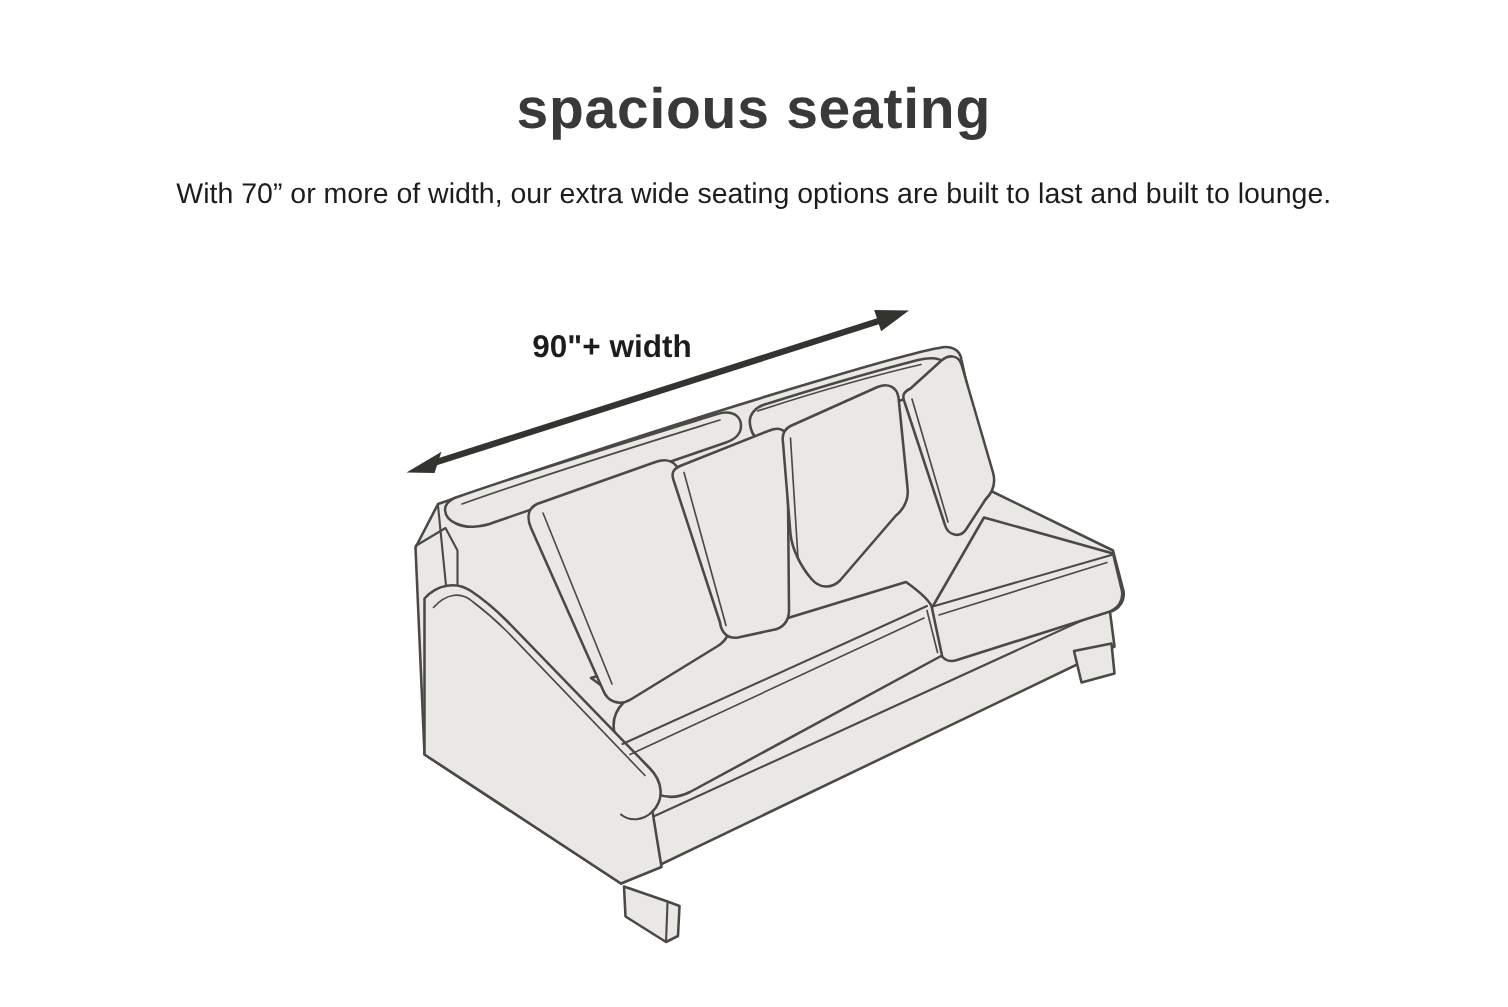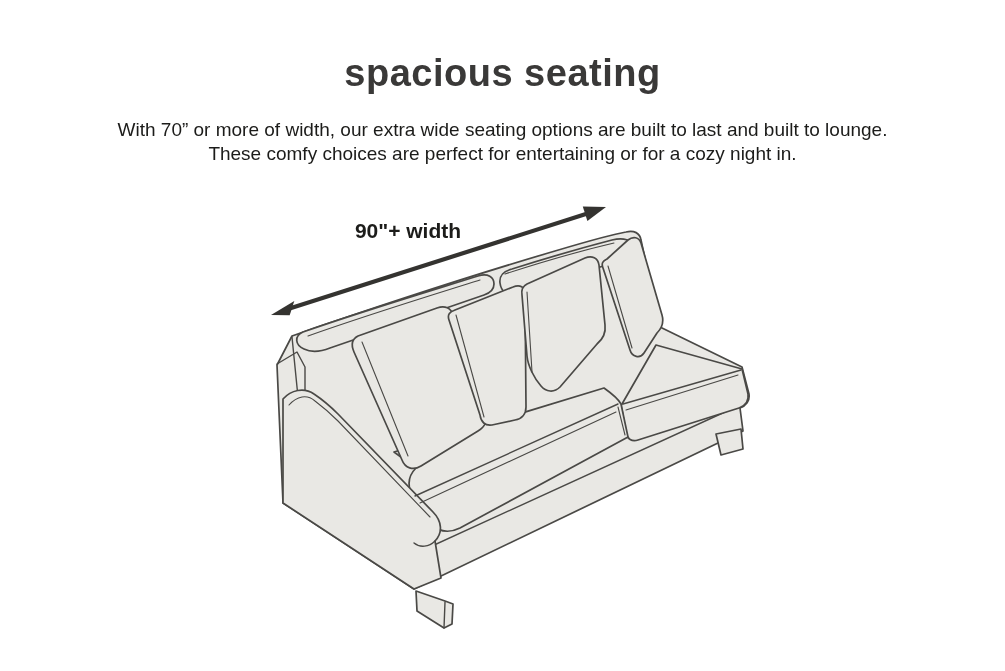--- a/index.html
+++ b/index.html
@@ -34,21 +34,20 @@
 </style>
 </head>
 <body>
 
 <div id="stage">
 
   <div class="title">spacious seating</div>
 
   <div class="desc">
     <div>With 70” or more of width, our extra wide seating options are built to last and built to lounge.</div>
-    <div>These comfy choices are perfect for entertaining or for a cozy night in.</div>
   </div>
 
   <svg width="1005" height="671" viewBox="0 0 1005 671">
 
     <g class="sofa">
 
       <path d="
         M 292 336
         C 370 309 470 276 555 251
         C 592 240 614 234 626 232

